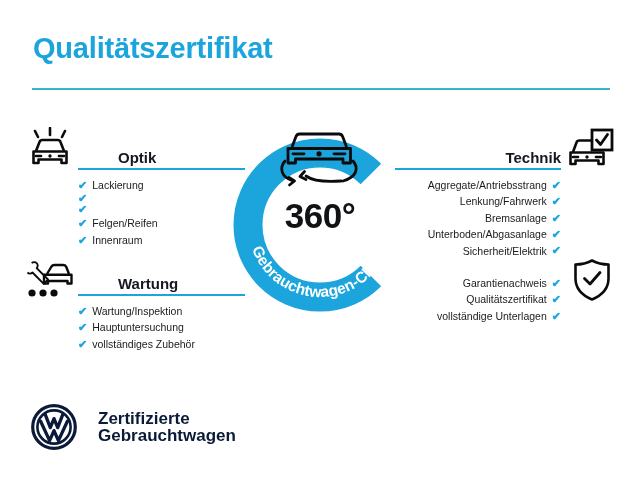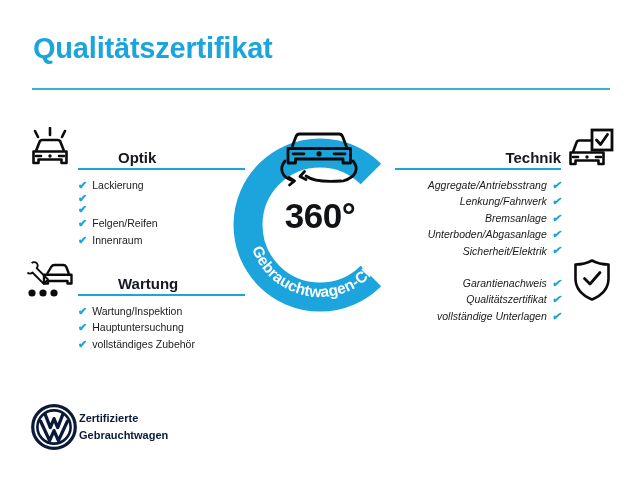--- a/index.html
+++ b/index.html
@@ -88,21 +88,21 @@
   .sec-left .section-title { left: 0; margin-left: 40px; }
   .sec-left .section-rule { left: 0; right: 0; }
   .sec-left .checklist { margin-top: 7px; }
   .sec-left .checklist li { justify-content: flex-start; }
   .sec-left .tick { margin-right: 5px; }
 
   
   .sec-right { left: 395px; width: 166px; text-align: right; }
   .sec-right .section-title { right: 0; }
   .sec-right .section-rule { left: 0; right: 0; }
-  .sec-right .checklist { margin-top: 7px; font-style: italic; }
+  .sec-right .checklist { margin-top: 7px; }
   .sec-right .checklist li { justify-content: flex-end; }
   .sec-right .tick { margin-left: 5px; }
 
   #sec-optik    { top: 142px; }
   #sec-wartung  { top: 268px; }
   #sec-technik  { top: 142px; text-align: right; }
   #sec-garantie { top: 268px; }
 
   
   .sec-icon { position: absolute; }
@@ -141,22 +141,22 @@
   
   #footer-logo {
     position: absolute;
     left: 31px;
     top: 404px;
     display: flex;
     align-items: center;
   }
   .vw-mark { display: block; }
   .footer-text {
-    margin-left: 2px;
-    font-size: 11px;
+    margin-left: 21px;
+    font-size: 17px;
     font-weight: bold;
     color: #0A1A38;
     line-height: 17px;
     white-space: nowrap;
   }
 </style>
 </head>
 <body>
 
 <div id="page">

